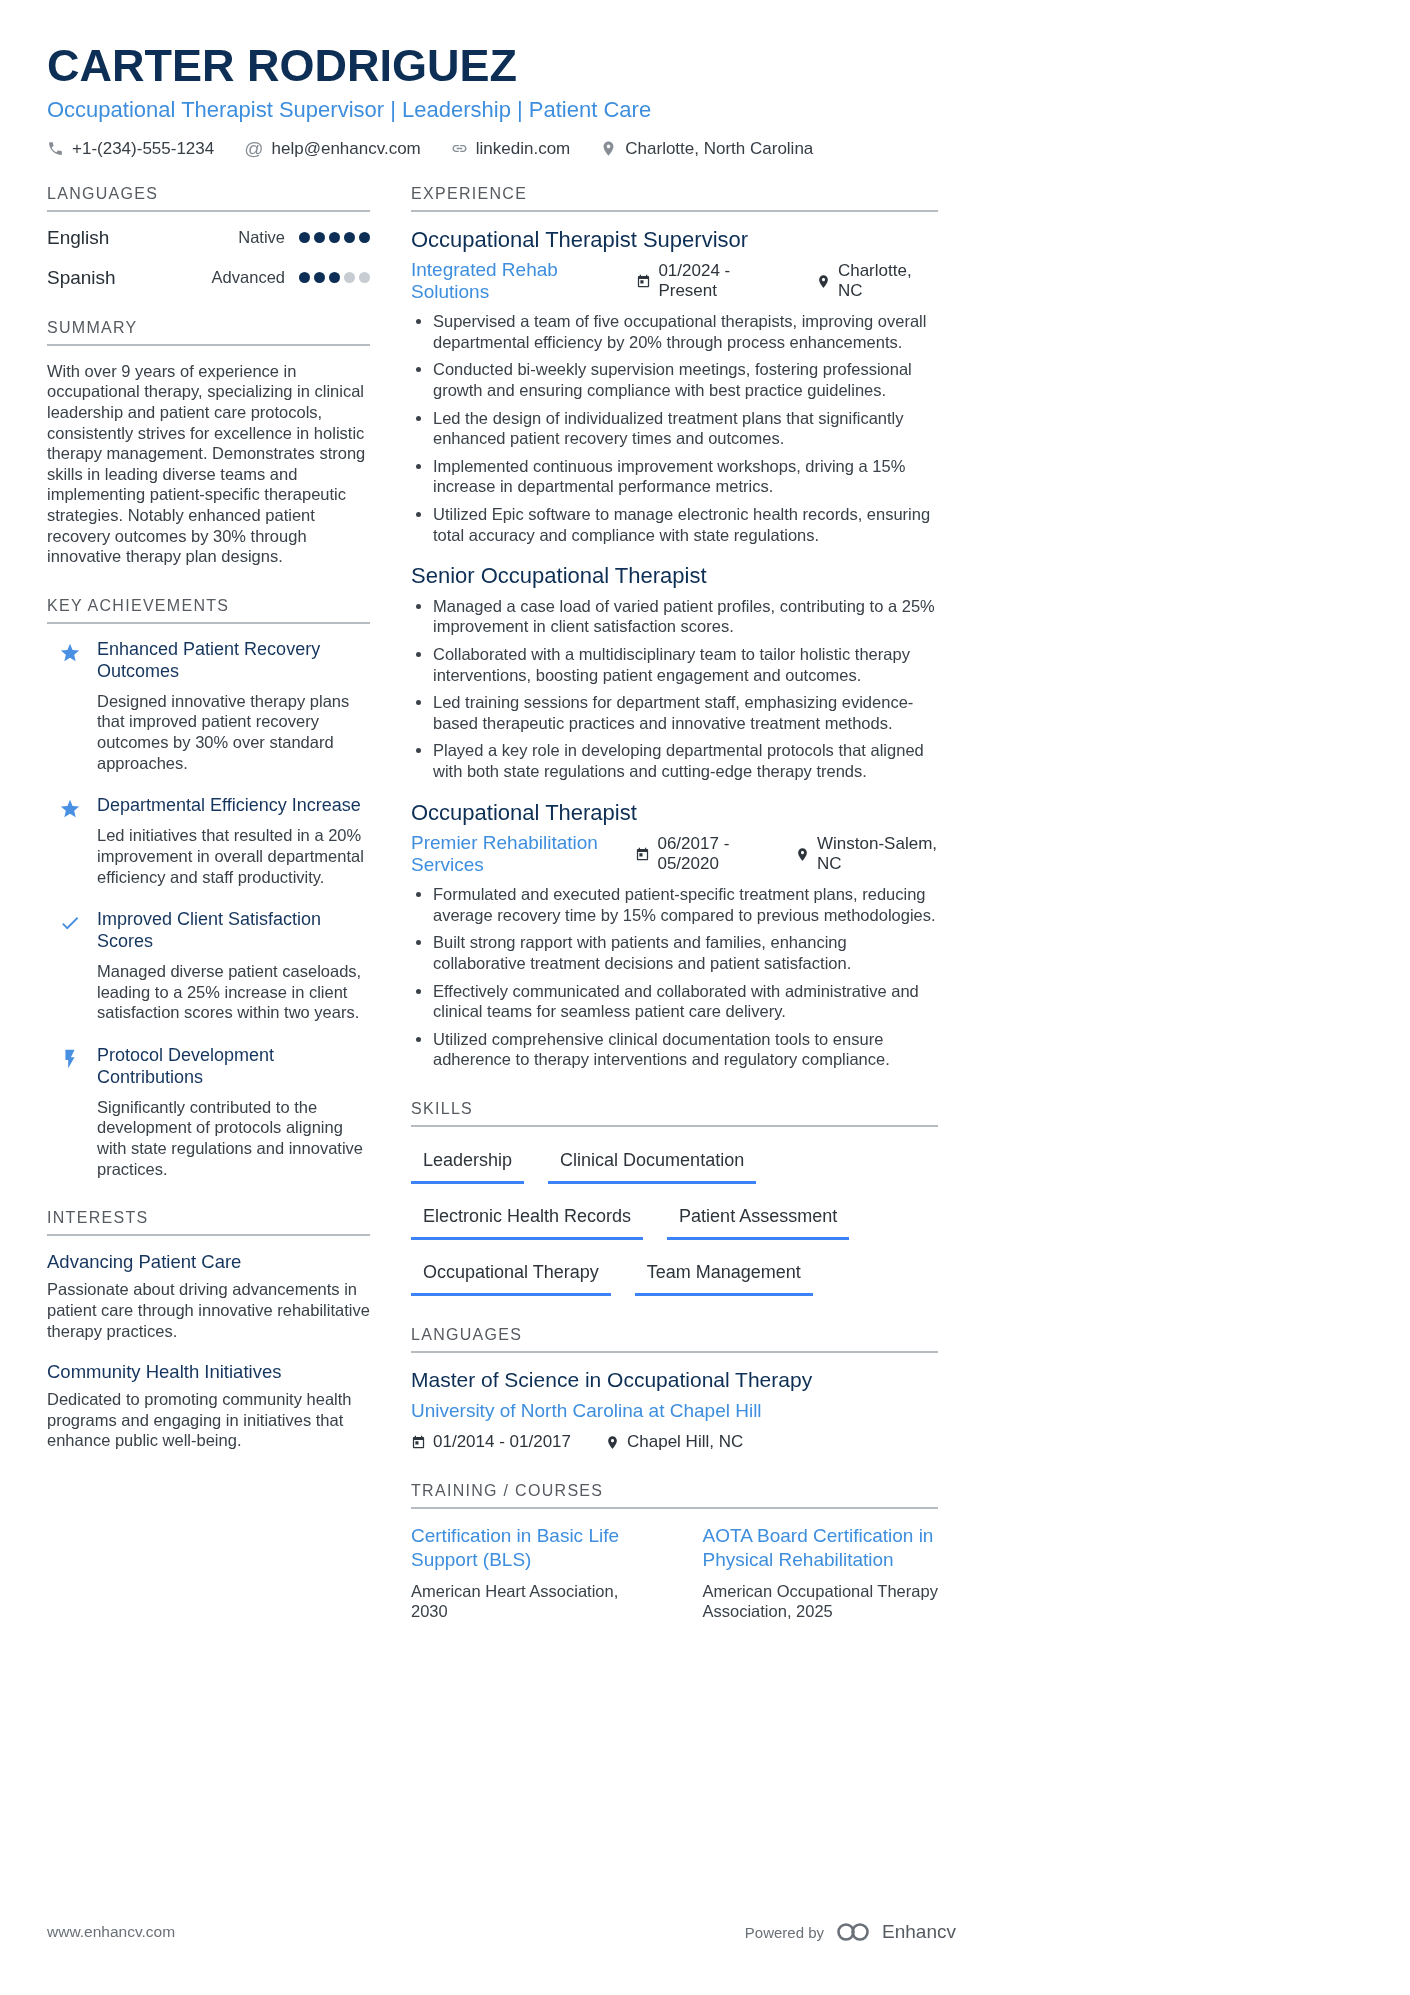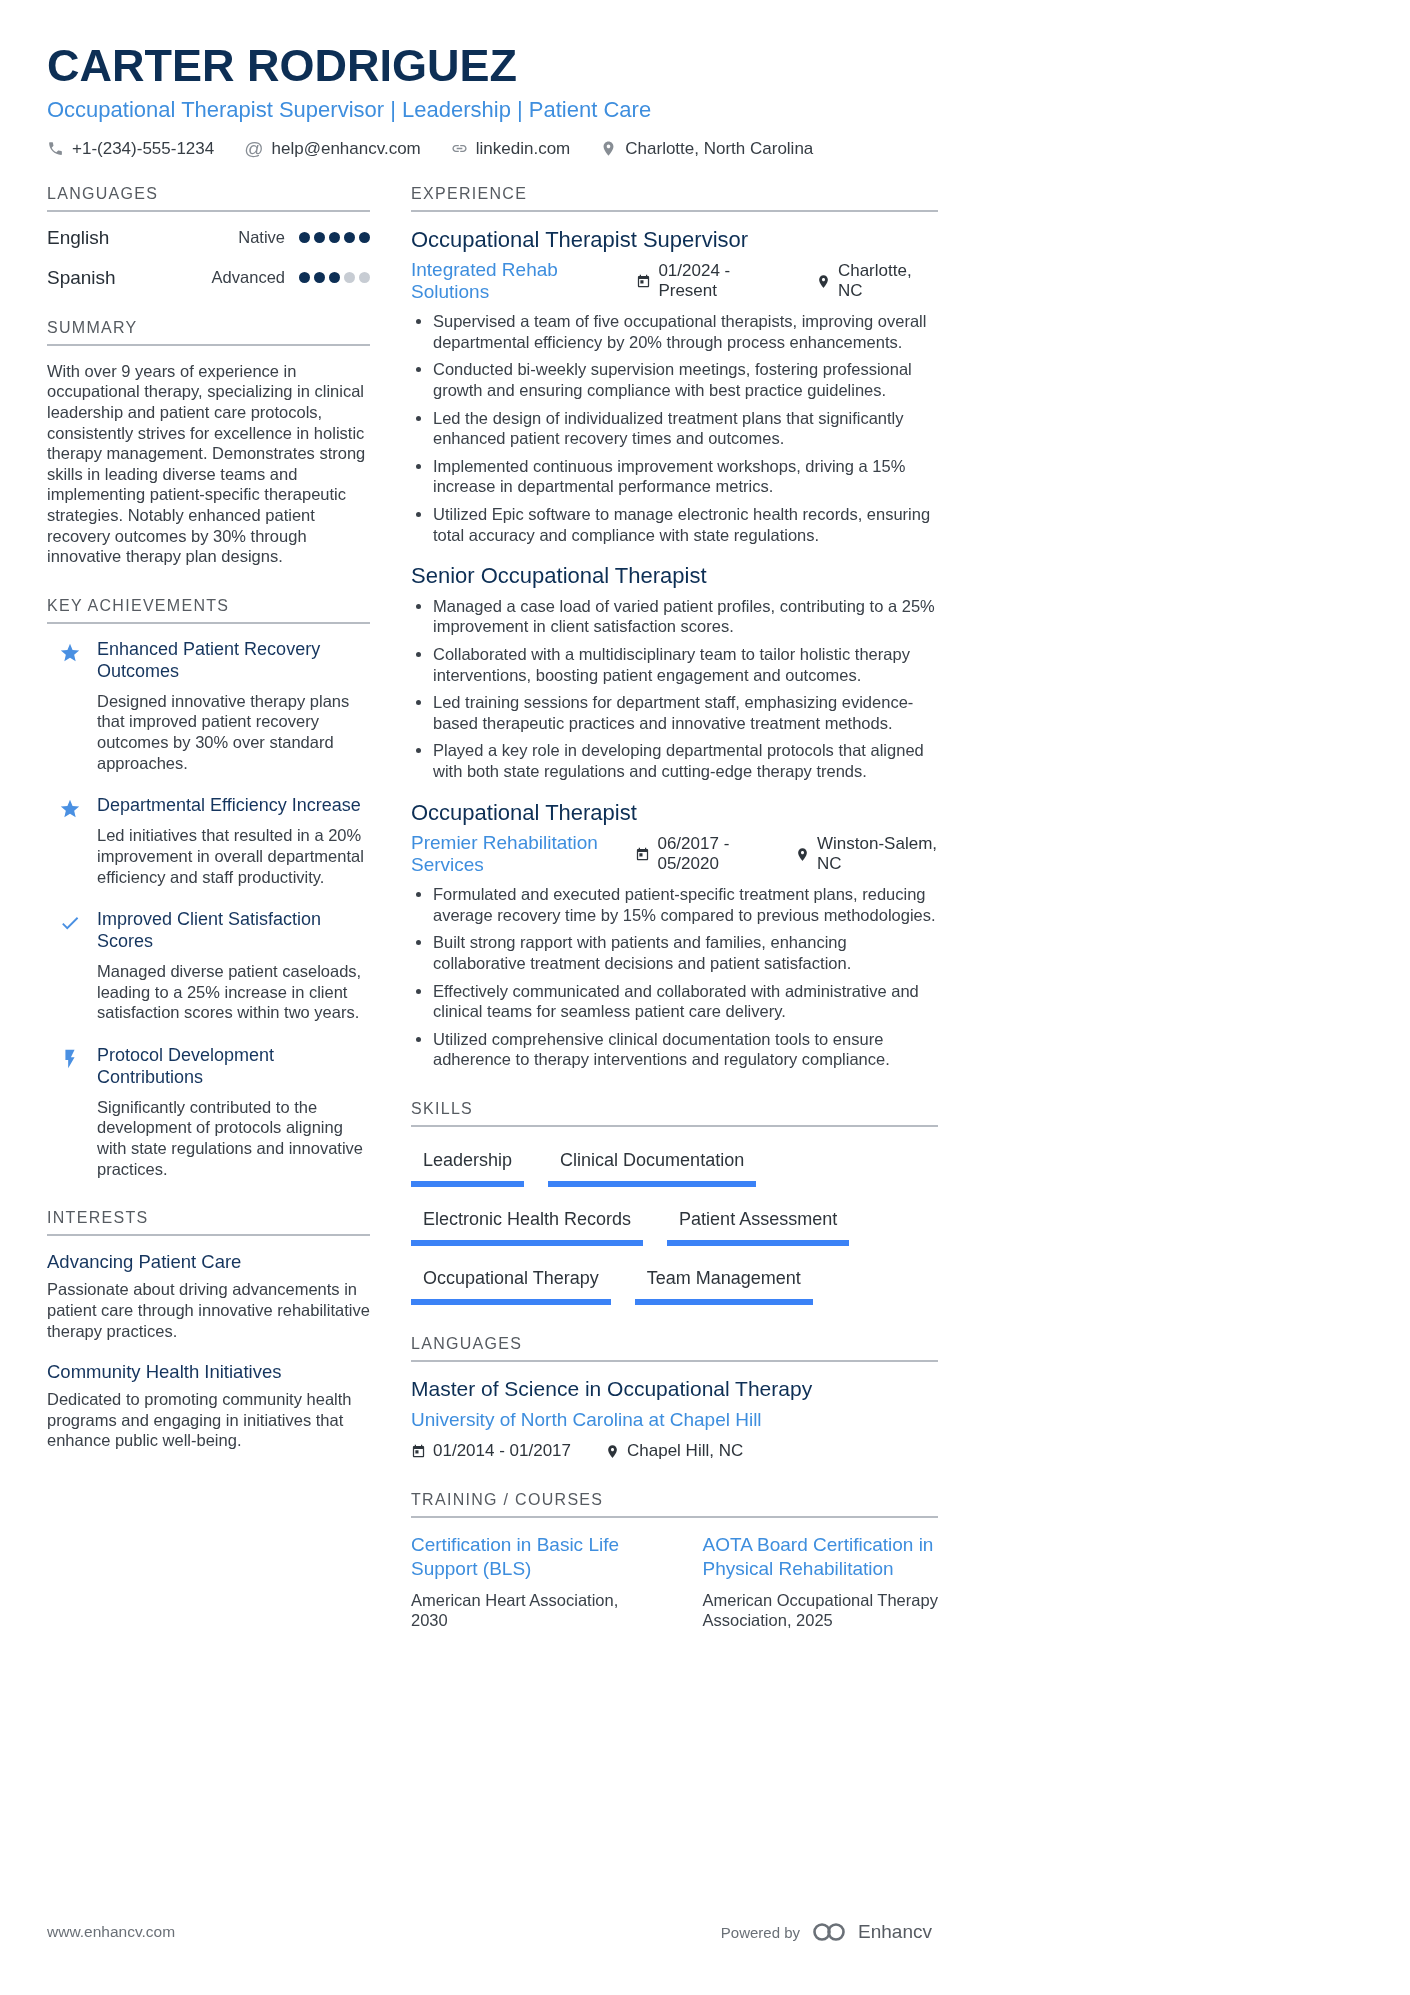--- a/index.html
+++ b/index.html
@@ -88,39 +88,39 @@
   ul.bullets { margin: 0; padding-left: 22px; }
   ul.bullets li { font-size: 16.5px; line-height: 1.25; margin-bottom: 7px; color: #3a4149; }
   ul.bullets li::marker { color: #3a4149; }
 
   
   .skills-wrap { display: flex; flex-wrap: wrap; column-gap: 24px; row-gap: 22px; padding-top: 8px; }
   .skill {
     font-size: 18px;
     color: #2d343b;
     padding: 0 12px 10px;
-    border-bottom: 6px solid #3b82f6;
+    border-bottom: 3px solid #3b82f6;
     white-space: nowrap;
   }
 
   
   .degree { font-size: 21px; font-weight: 500; color: #0d2f55; margin-bottom: 8px; }
   .school { font-size: 19px; color: #3e8ede; margin-bottom: 10px; }
   .edu-meta { display: flex; gap: 34px; align-items: center; font-size: 17px; color: #2d343b; }
 
   
   .courses { display: flex; gap: 56px; }
   .course { flex: 1; min-width: 0; }
   .course-title { font-size: 19px; color: #3e8ede; line-height: 1.28; margin-bottom: 8px; font-weight: 400; }
 
   
   .footer {
     position: absolute;
     left: 47px;
-    right: 353px;
+    right: 329px;
     bottom: 52px;
     display: flex;
     justify-content: space-between;
     align-items: center;
   }
   .footer-url { font-size: 15.5px; color: #6a7077; }
   .powered { display: flex; align-items: center; gap: 10px; }
   .powered-label { font-size: 15px; color: #6a7077; }
   .brand-mark { width: 38px; height: 22px; flex: none; }
   .brand-name { font-size: 19px; color: #565b62; font-weight: 500; }

